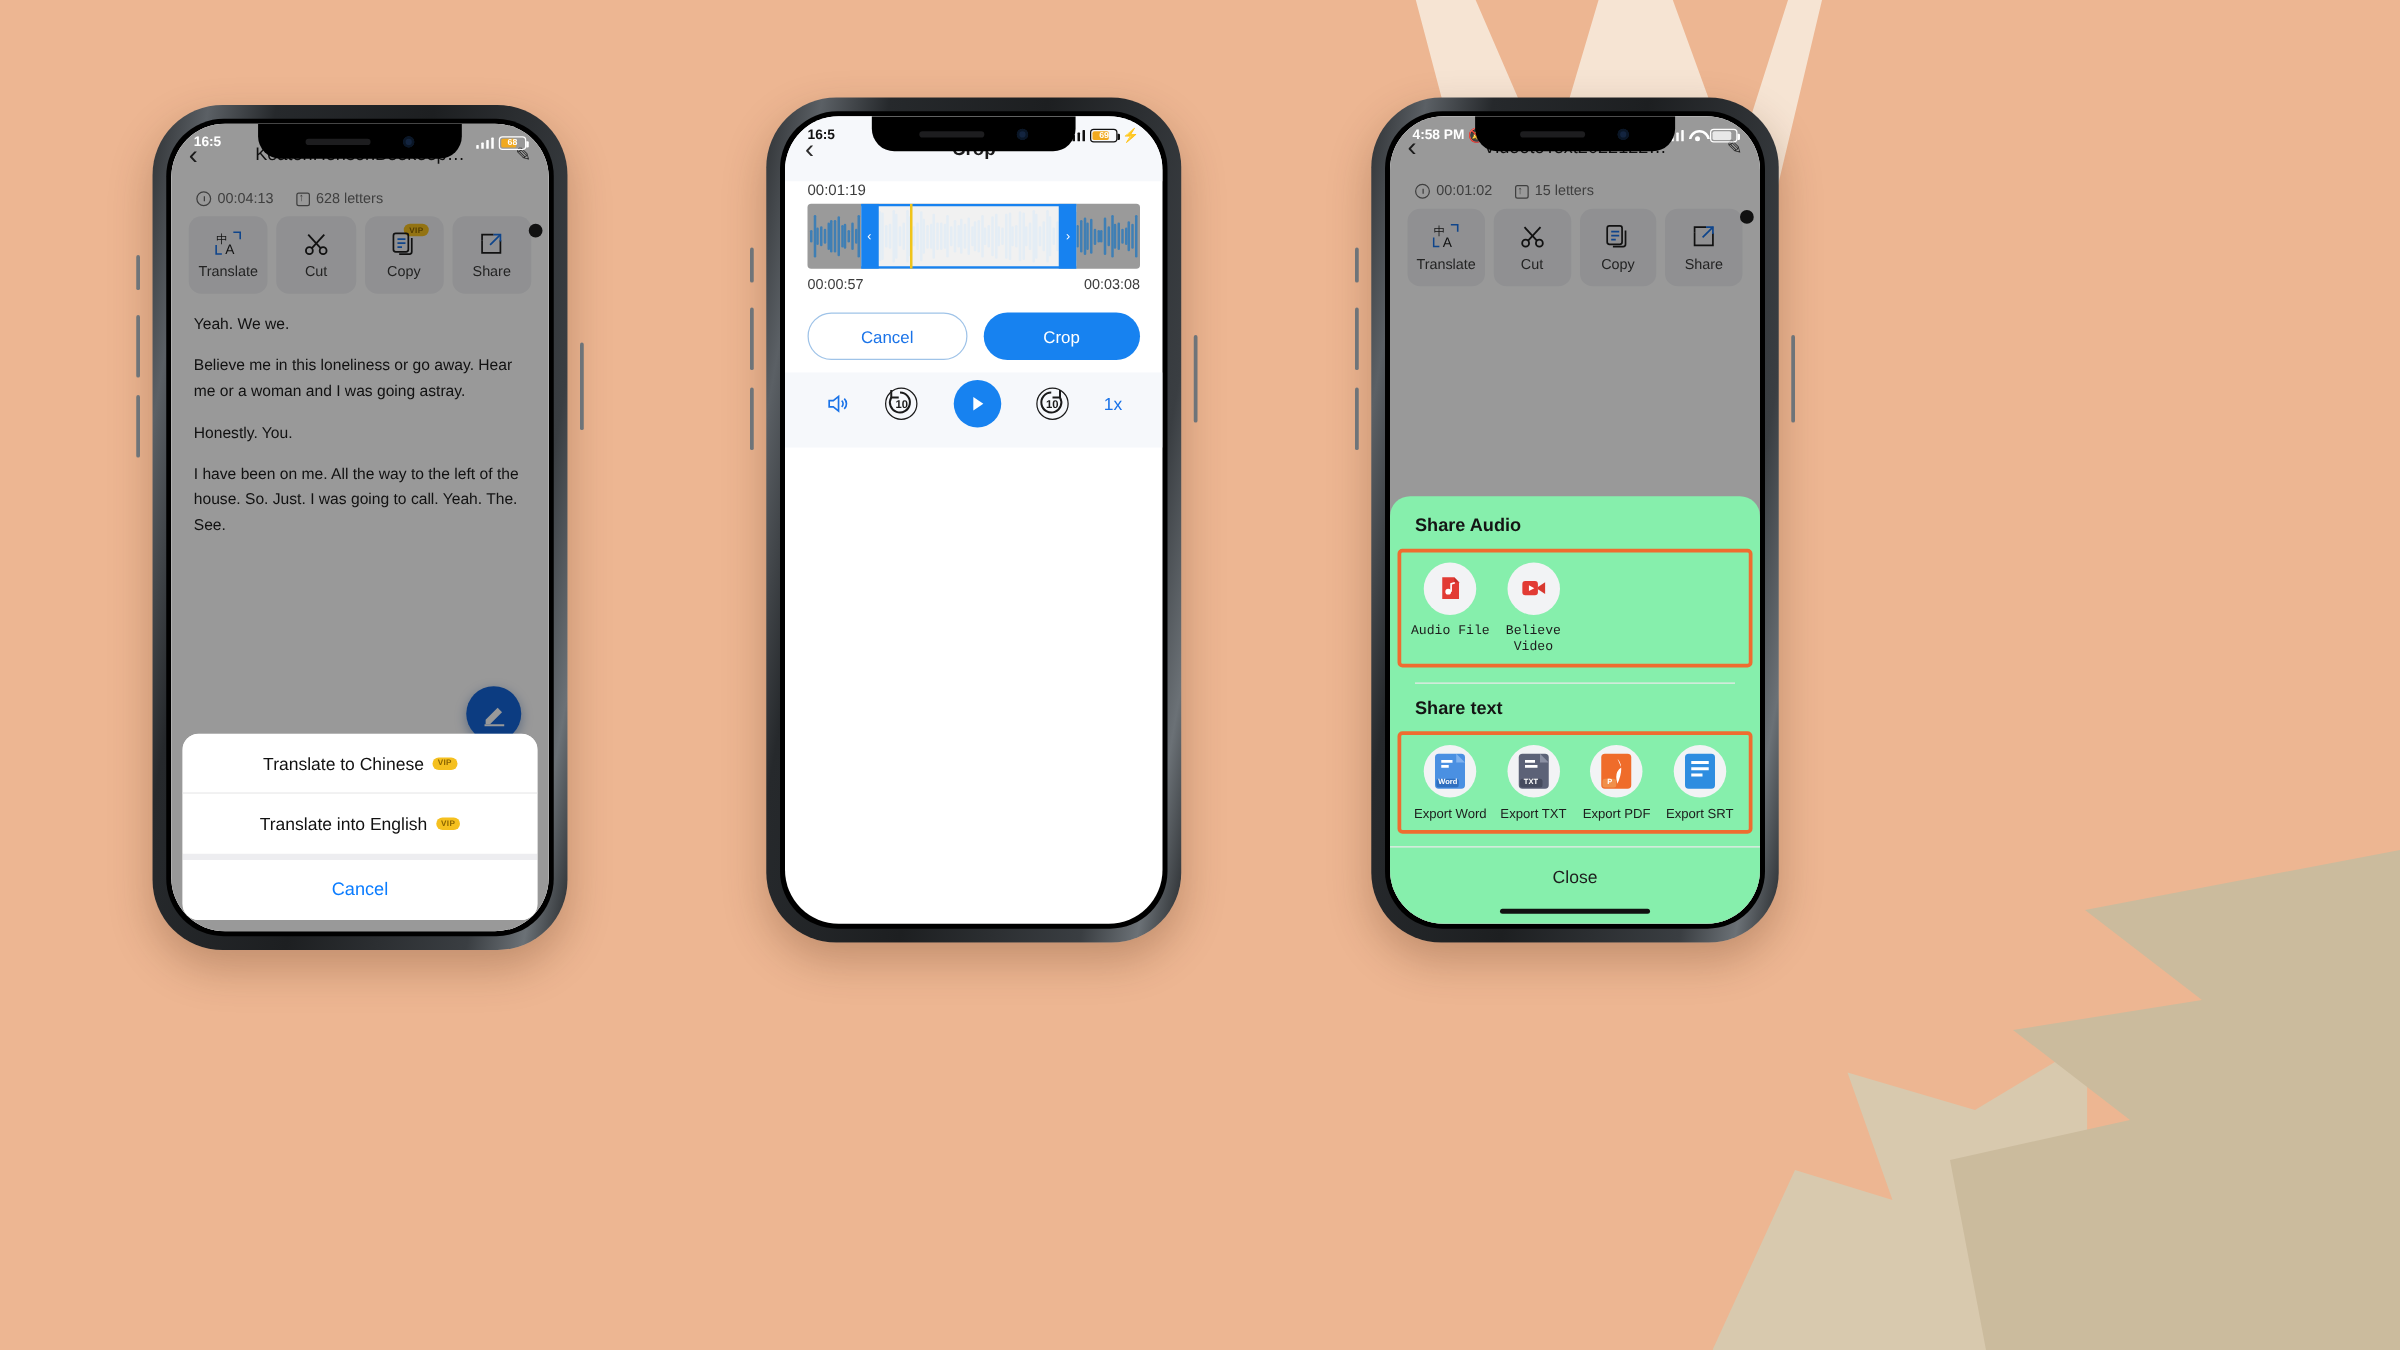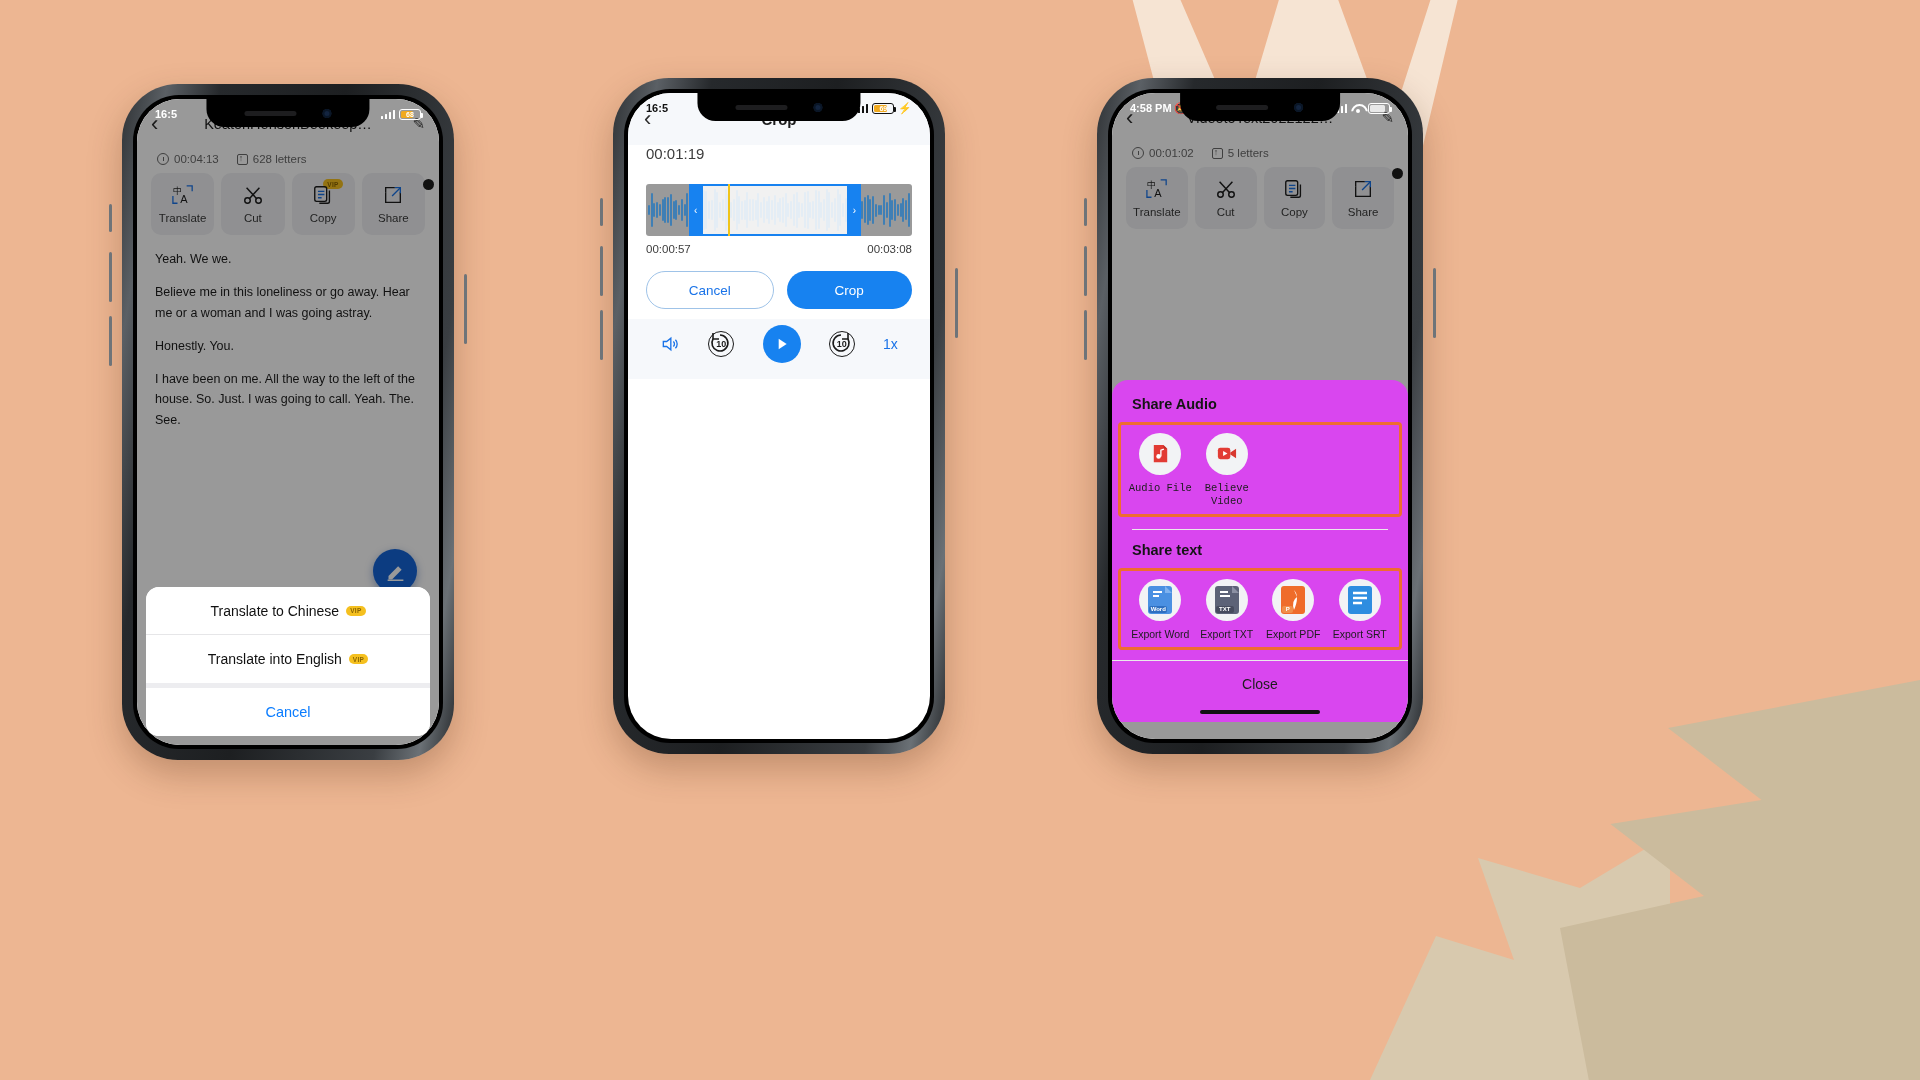--- a/index.html
+++ b/index.html
@@ -157,21 +157,21 @@
   .file-icon::before {
     content:''; position:absolute; top:0; right:0; width:18px; height:18px;
     background: #fff; clip-path: polygon(100% 0,0 0,100% 100%);
   }
   .wave-mini { display:flex; align-items:center; gap:2.5px; height:26px; }
   .wave-mini i { width:2.5px; background:#b9bfc7; border-radius:1px; display:block; }
   .file-name { font-size: 14px; color:#1b1b1b; margin-top: 20px; }
   .file-note { font-size: 10.5px; color:#9b9b9b; text-align:center; margin-top: 9px; line-height:1.5; padding: 0 40px; }
 
   .crop-timeline { padding: 0 18px; }
-  .cur-time { font-size: 15px; color:#3c3c3c; margin-bottom: 22px; }
+  .cur-time { font-size: 12px; color:#3c3c3c; margin-bottom: 4px; }
   .wave-box { position: relative; height: 52px; display:flex; align-items:center; border-radius: 3px; overflow: hidden; background:#9a9a9a; }
   .wave-full { position:absolute; inset:0; display:flex; align-items:center; justify-content:space-between; padding: 0 2px; }
   .wave-full i { width:2px; background:#3f7fb5; border-radius:1px; display:block; }
   .sel-region {
     position: absolute; top:0; bottom:0; background: rgba(255,255,255,.86);
     border-top: 2px solid #1782f0; border-bottom: 2px solid #1782f0;
   }
   .handle { position:absolute; top:0; bottom:0; width:14px; background:#1782f0; display:flex;align-items:center;justify-content:center;color:#fff;font-size:10px; cursor:ew-resize; }
   .playhead { position:absolute; top:0; bottom:0; width:2px; background:#f0c419; }
   .time-row { display:flex; justify-content:space-between; font-size: 11.5px; color:#3c3c3c; margin-top: 7px; }
@@ -184,22 +184,22 @@
 
   .player-bar { display:flex; align-items:center; justify-content:space-around; padding: 6px 18px 16px; background:#f6f8fb;}
   .p-ico { color:#1a73e8; font-size: 18px; cursor: pointer; display:flex;align-items:center;justify-content:center;}
   .skip { width: 26px; height: 26px; border-radius:50%; border: 1.6px solid #1a1a1a; color:#1a1a1a;
     font-size: 9px; font-weight:700; display:flex;align-items:center;justify-content:center; position:relative; cursor:pointer;}
   .play-btn { width: 38px; height: 38px; border-radius:50%; background:#1782f0; display:flex;align-items:center;justify-content:center; cursor:pointer;}
   .speed { font-size: 14px; color:#1a73e8; font-weight:500; cursor:pointer; }
 
   
   .share-sheet {
-    position:absolute; left:0; right:0; bottom:17px; z-index: 22;
-    background:#d946ef; border-radius: 16px 16px 0 0; padding-top: 16px;
+    position:absolute; left:0; right:0; bottom:0; z-index: 22;
+    background:#86efac; border-radius: 16px 16px 0 0; padding-top: 16px;
   }
   .share-title { font-size: 14.5px; font-weight: 700; color:#141414; padding: 0 20px 10px; }
   .hl-box { border: 3px solid #ef6c30; border-radius: 4px; margin: 0 6px; padding: 8px 6px 6px; }
   .grid-2 { display:flex; }
   .grid-2 .cell { width: 25%; font-family: Liberation Mono, monospace; }
   .grid-4 { display:flex; }
   .grid-4 .cell { width: 25%; }
   .cell { display:flex; flex-direction:column; align-items:center; gap: 7px; cursor:pointer; }
   .cell-icon { width: 42px; height: 42px; border-radius:50%; background:#f2f3f5; display:flex;align-items:center;justify-content:center; }
   .cell-lbl { font-size: 10.5px; color:#1d1d1d; text-align:center; line-height:1.25; }
@@ -571,21 +571,21 @@
           <div class="nav-edit">✎</div>
         </div>
 
         <div class="meta-row">
           <span class="meta-item">
               <span class="ico-clock"></span>
             <span>00:01:02</span>
             </span>
           <span class="meta-item">
               <span class="ico-letters"></span>
-            <span>5 letters</span>
+            <span>15 letters</span>
             </span>
         </div>
 
         <div class="actions">
           <div class="action-tile">
             <span class="tile-icon">
               <svg viewBox="0 0 24 24" width="22" height="22">
                   <text x="1" y="11" font-size="10" fill="#1d1d1d" font-family="'Liberation Sans',sans-serif">中</text>
                   <text x="9" y="21" font-size="12" fill="#1d1d1d" font-family="'Liberation Sans',sans-serif">A</text>
                   <path d="M1 13 L1 21 L6 21" stroke="#1a73e8" stroke-width="1.4" fill="none"></path>

